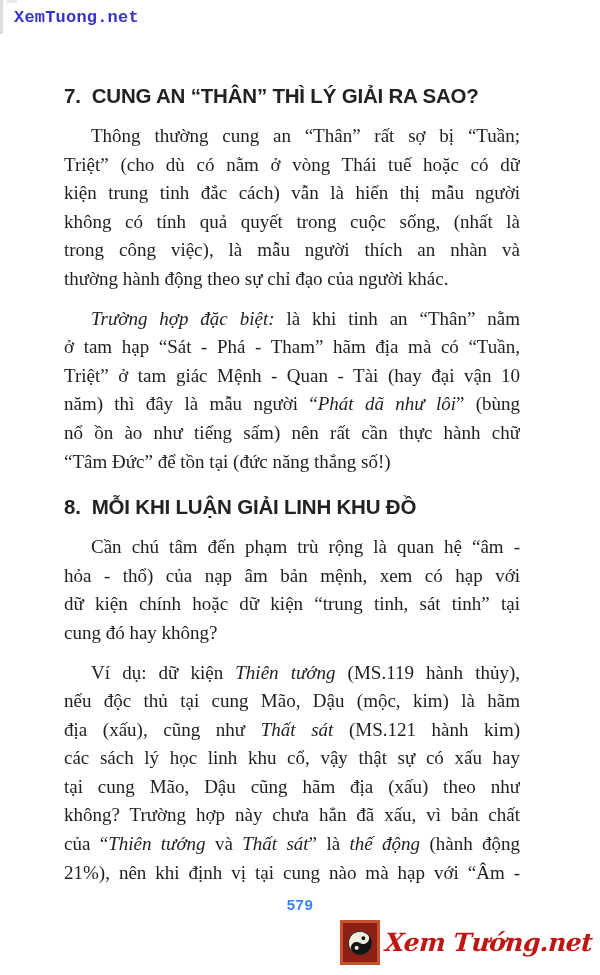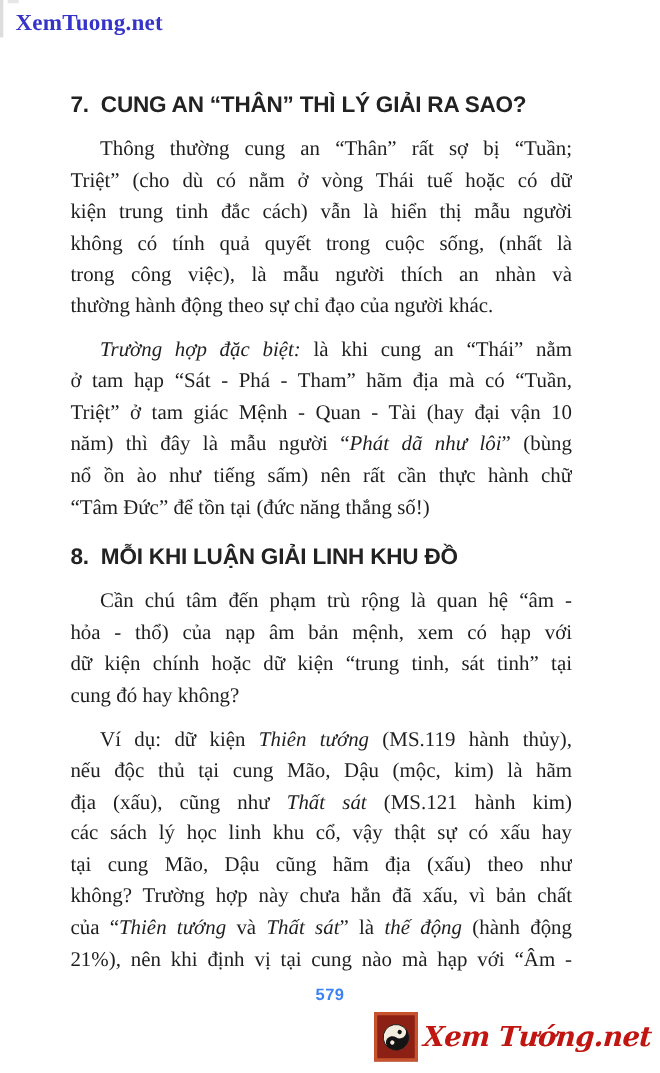--- a/index.html
+++ b/index.html
@@ -20,22 +20,22 @@
   }
   .scan-edge2 {
     position: absolute; left: 7px; top: 0;
     width: 10px; height: 3px;
     background: #dddddd; opacity: .7;
   }
 
   
   .watermark {
     position: absolute; left: 14px; top: 8px;
-    font-family: Liberation Serif, serif;
-    font-weight: bold; font-size: 21px;
+    font-family: Liberation Mono, monospace;
+    font-weight: bold; font-size: 17px;
     color: var(--watermark, #3533c9);
     letter-spacing: .2px;
   }
 
   
   .page-content {
     position: absolute; left: 64px; top: 84px;
     width: 468px;
   }
   .heading {
@@ -106,21 +106,21 @@
     </div>
     <div class="para">
       <div class="line first"><span>Thông thường cung an “Thân” rất sợ bị “Tuần;</span></div>
       <div class="line"><span>Triệt” (cho dù có nằm ở vòng Thái tuế hoặc có dữ</span></div>
       <div class="line"><span>kiện trung tinh đắc cách) vẫn là hiển thị mẫu người</span></div>
       <div class="line"><span>không có tính quả quyết trong cuộc sống, (nhất là</span></div>
       <div class="line"><span>trong công việc), là mẫu người thích an nhàn và</span></div>
       <div class="line last"><span>thường hành động theo sự chỉ đạo của người khác.</span></div>
     </div>
     <div class="para">
-      <div class="line first"><span class="it">Trường hợp đặc biệt:</span><span> là khi cung an “Thái” nằm</span></div>
+      <div class="line first"><span class="it">Trường hợp đặc biệt:</span><span> là khi tinh an “Thân” nằm</span></div>
       <div class="line"><span>ở tam hạp “Sát - Phá - Tham” hãm địa mà có “Tuần,</span></div>
       <div class="line"><span>Triệt” ở tam giác Mệnh - Quan - Tài (hay đại vận 10</span></div>
       <div class="line"><span>năm) thì đây là mẫu người “</span><span class="it">Phát dã như lôi</span><span>” (bùng</span></div>
       <div class="line"><span>nổ ồn ào như tiếng sấm) nên rất cần thực hành chữ</span></div>
       <div class="line last"><span>“Tâm Đức” để tồn tại (đức năng thắng số!)</span></div>
     </div>
     <div class="heading">
       <span>8.</span>
       <span>MỖI KHI LUẬN GIẢI LINH KHU ĐỒ</span>
     </div>

